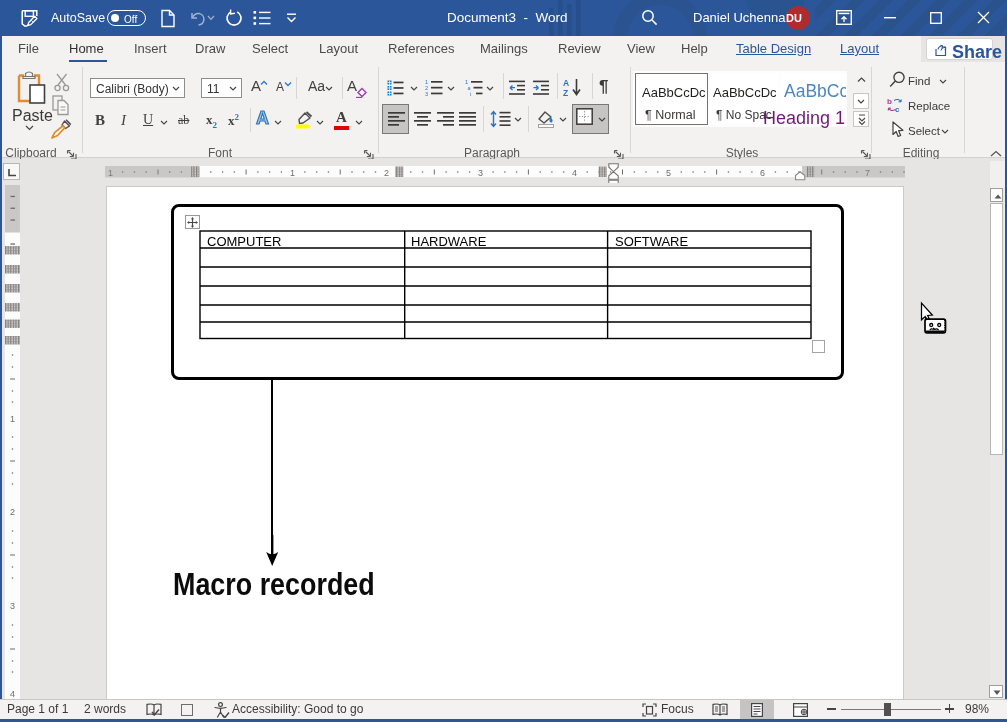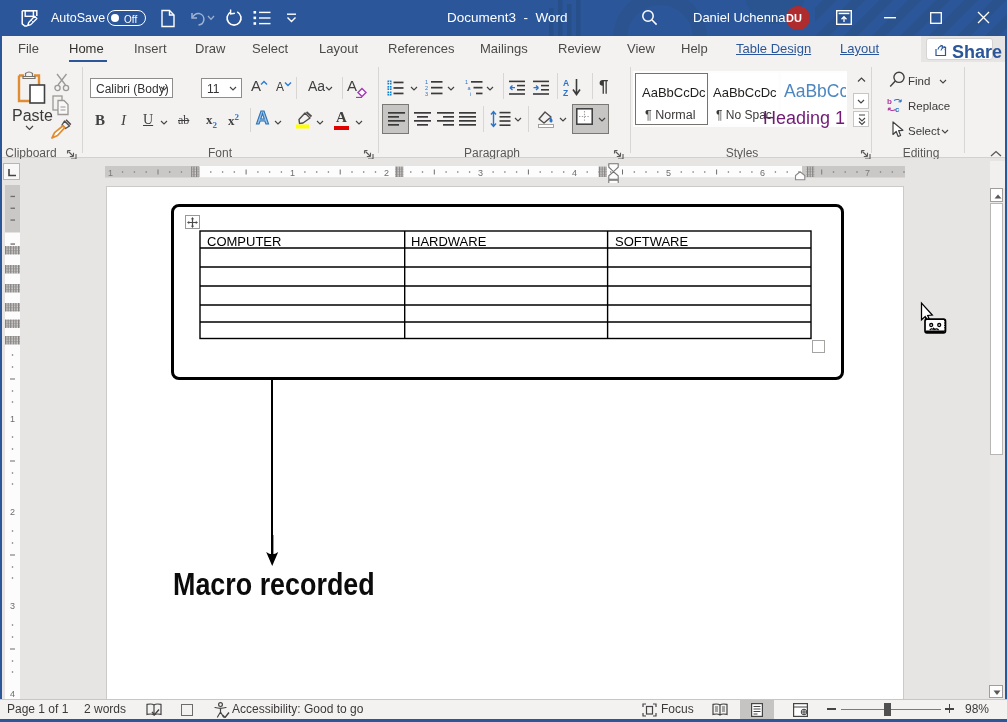--- a/index.html
+++ b/index.html
@@ -183,21 +183,21 @@
     <svg class="abs" style="left:51px;top:57px" width="21" height="20" viewBox="0 0 21 20">
       <path d="M13.5 2 L18.5 7 L14.5 9.5 L11 6 Z" fill="#f3f2f1" stroke="#4f4d4b" stroke-width="1.4" stroke-linejoin="round"></path>
       <path d="M15 0.8 L19.8 5.6" stroke="#4f4d4b" stroke-width="1.5"></path>
       <path d="M12 6.8 L13.8 8.6 L6.5 16.5 L1 19 L3.6 13.6 Z" fill="#fff" stroke="#e08d31" stroke-width="1.8" stroke-linejoin="round"></path>
     </svg>
     <div class="glabel" style="left:-19px;">Clipboard</div>
     <svg class="launch" style="left:66px;" viewBox="0 0 11 11">
       <path d="M1.5 1.5 H4.5 M1.5 1.5 V4.5 M2.5 2.5 L7.5 7.5 M7.5 7.5 V3.8 M7.5 7.5 H3.8 M10 5 V10 H5" fill="none" stroke="#5a5856" stroke-width="1.1"></path>
     </svg>
 
-    <div class="combo" style="left:90px;top:16px;width:83px;height:20px;padding-left:44px;">
+    <div class="combo" style="left:90px;top:16px;width:95px;height:20px;padding-left:44px;">
       <span style="position:absolute;left:5px;top:3px;">Calibri (Body)</span>
       <svg style="position:absolute;right:4px;top:7px" width="8" height="6" viewBox="0 0 8 6">
         <path d="M1 1 L4 4 L7 1" fill="none" stroke="#444" stroke-width="1.1"></path>
       </svg>
     </div>
     <div class="combo" style="left:201px;top:16px;width:41px;height:20px;">
       <span style="position:absolute;left:5px;top:3px;">11</span>
       <svg style="position:absolute;right:4px;top:7px" width="8" height="6" viewBox="0 0 8 6">
         <path d="M1 1 L4 4 L7 1" fill="none" stroke="#444" stroke-width="1.1"></path>
       </svg>

